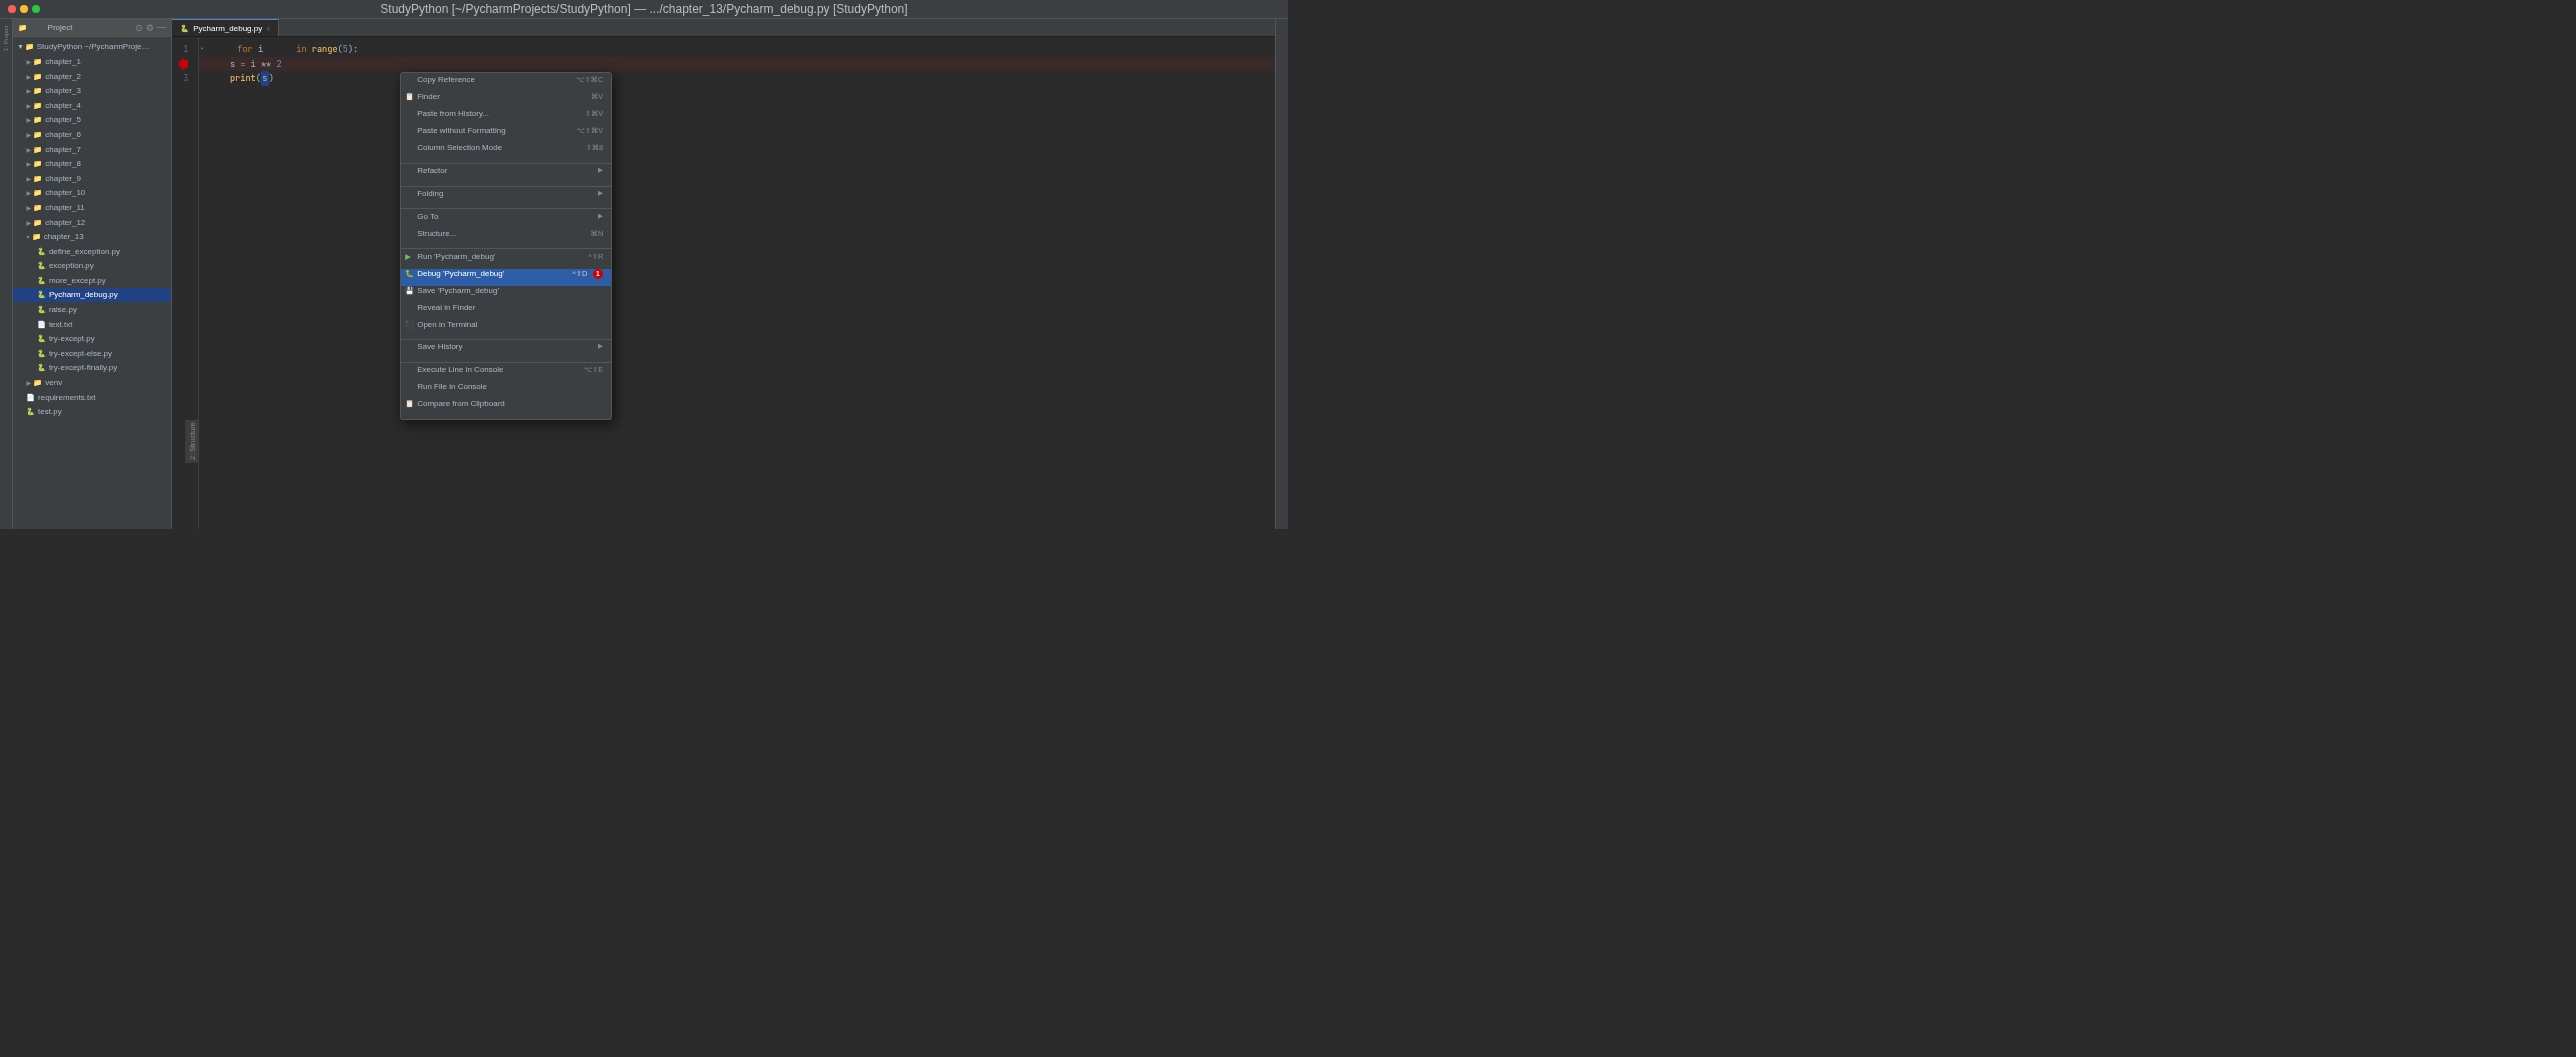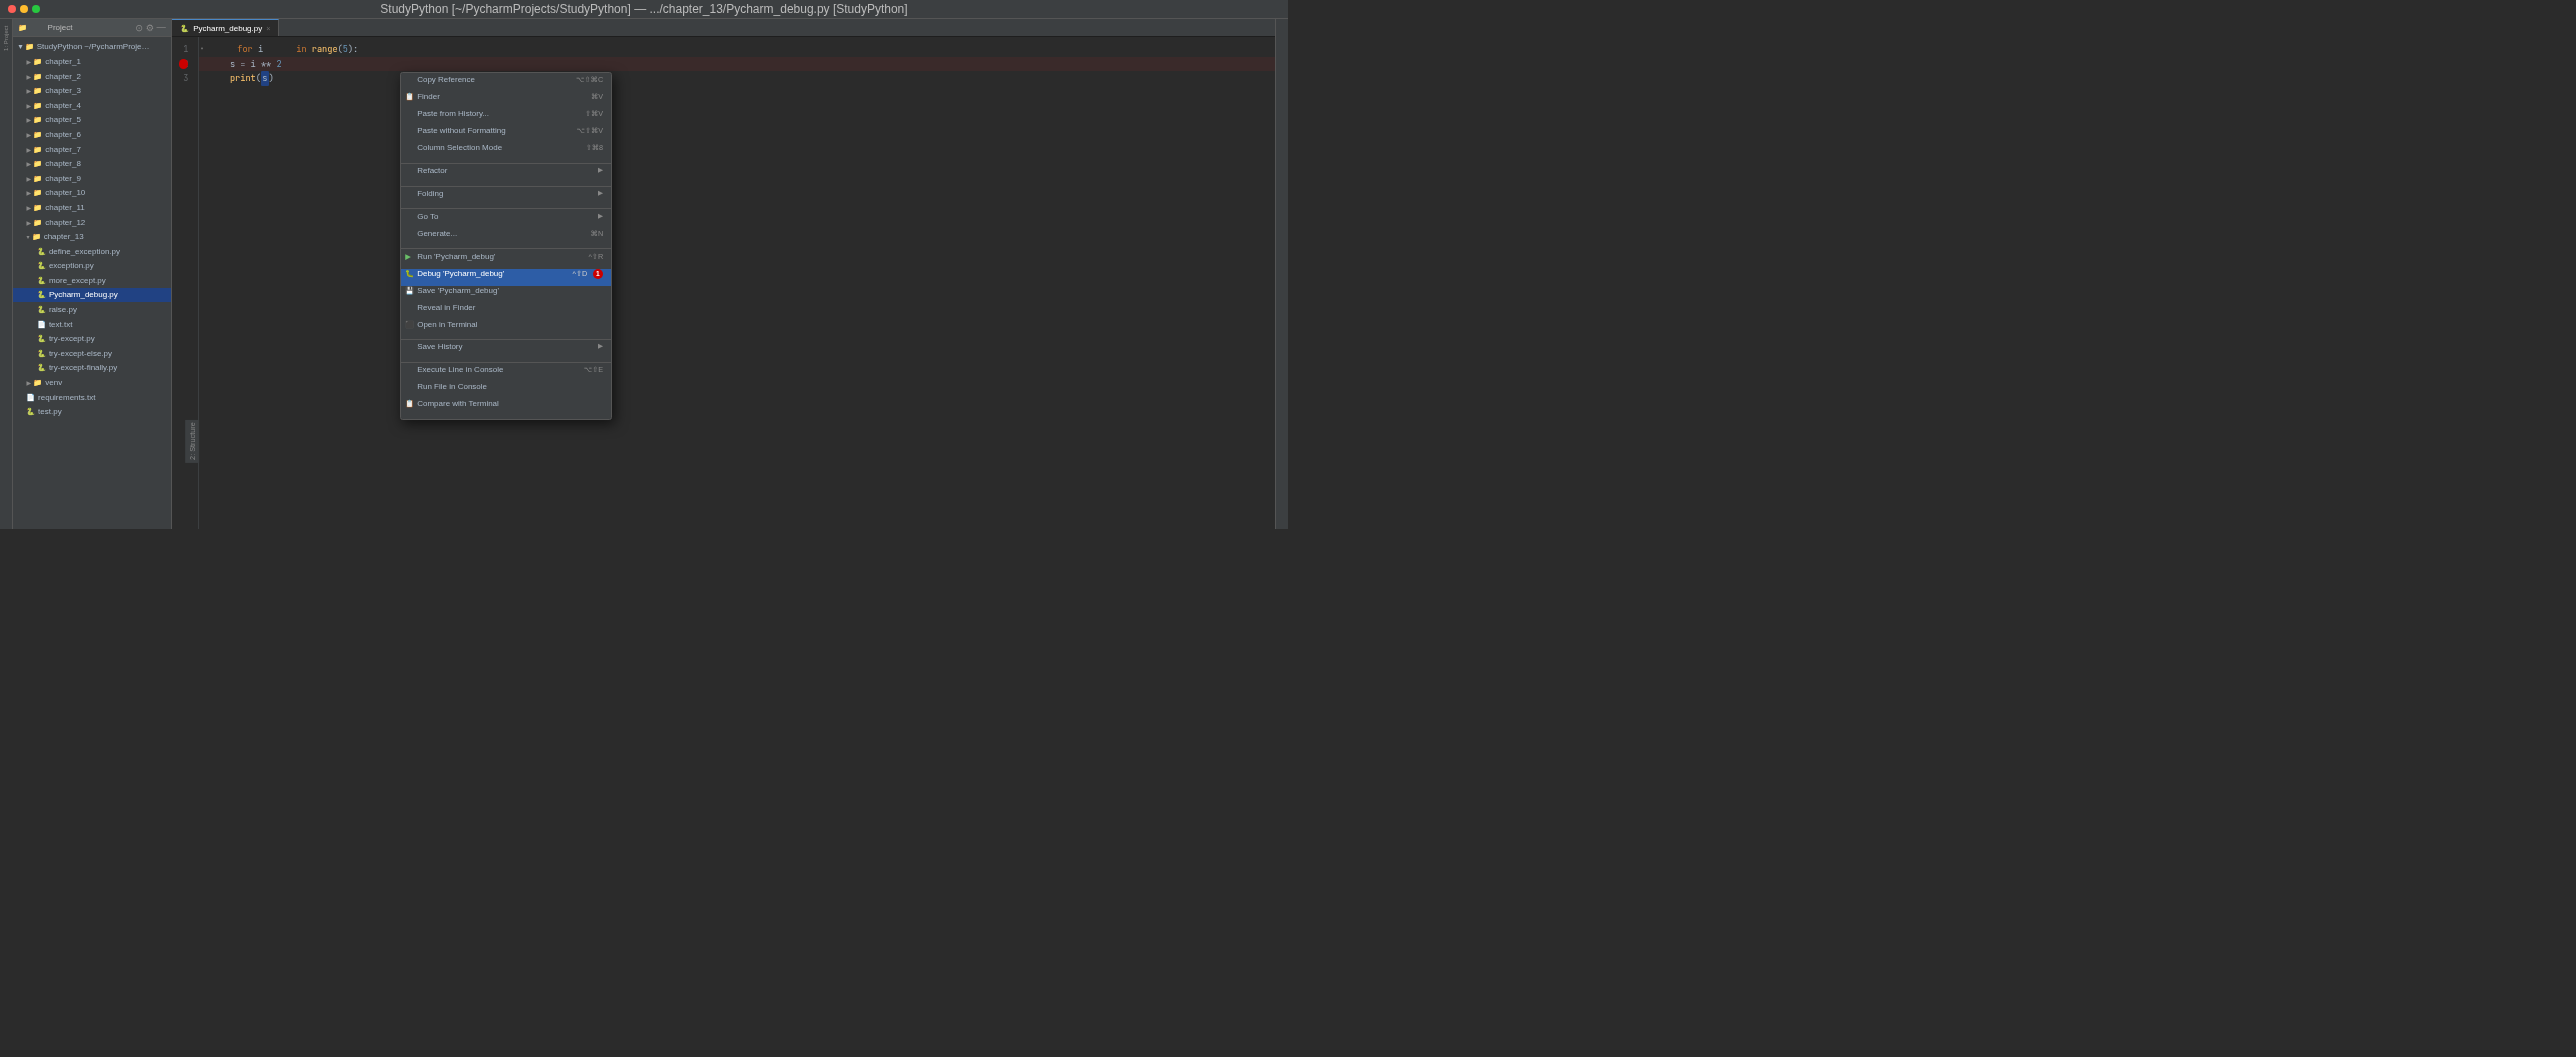--- a/index.html
+++ b/index.html
@@ -604,21 +604,21 @@
       </div>
 
       <div class="menu-separator"></div>
 
       <div class="menu-item">
         <span class="label">Go To</span>
         <span class="arrow">▶</span>
       </div>
 
       <div class="menu-item">
-        <span class="label">Generate...</span>
+        <span class="label">Structure...</span>
         <span class="shortcut">⌘N</span>
       </div>
 
       <div class="menu-separator"></div>
 
       <div class="menu-item">
         <span class="icon-left" style="color:#6abf69;">▶</span>
         <span class="label">Run 'Pycharm_debug'</span>
         <span class="shortcut">^⇧R</span>
       </div>
@@ -657,21 +657,21 @@
         <span class="label">Execute Line in Console</span>
         <span class="shortcut">⌥⇧E</span>
       </div>
 
       <div class="menu-item">
         <span class="label">Run File in Console</span>
       </div>
 
       <div class="menu-item">
         <span class="icon-left">📋</span>
-        <span class="label">Compare with Terminal</span>
+        <span class="label">Compare from Clipboard</span>
       </div>
     </div>
 
     <div class="z-structure">2: Structure</div>
 
   </div>
 
   <div class="right-icons">
   </div>
 </div>

